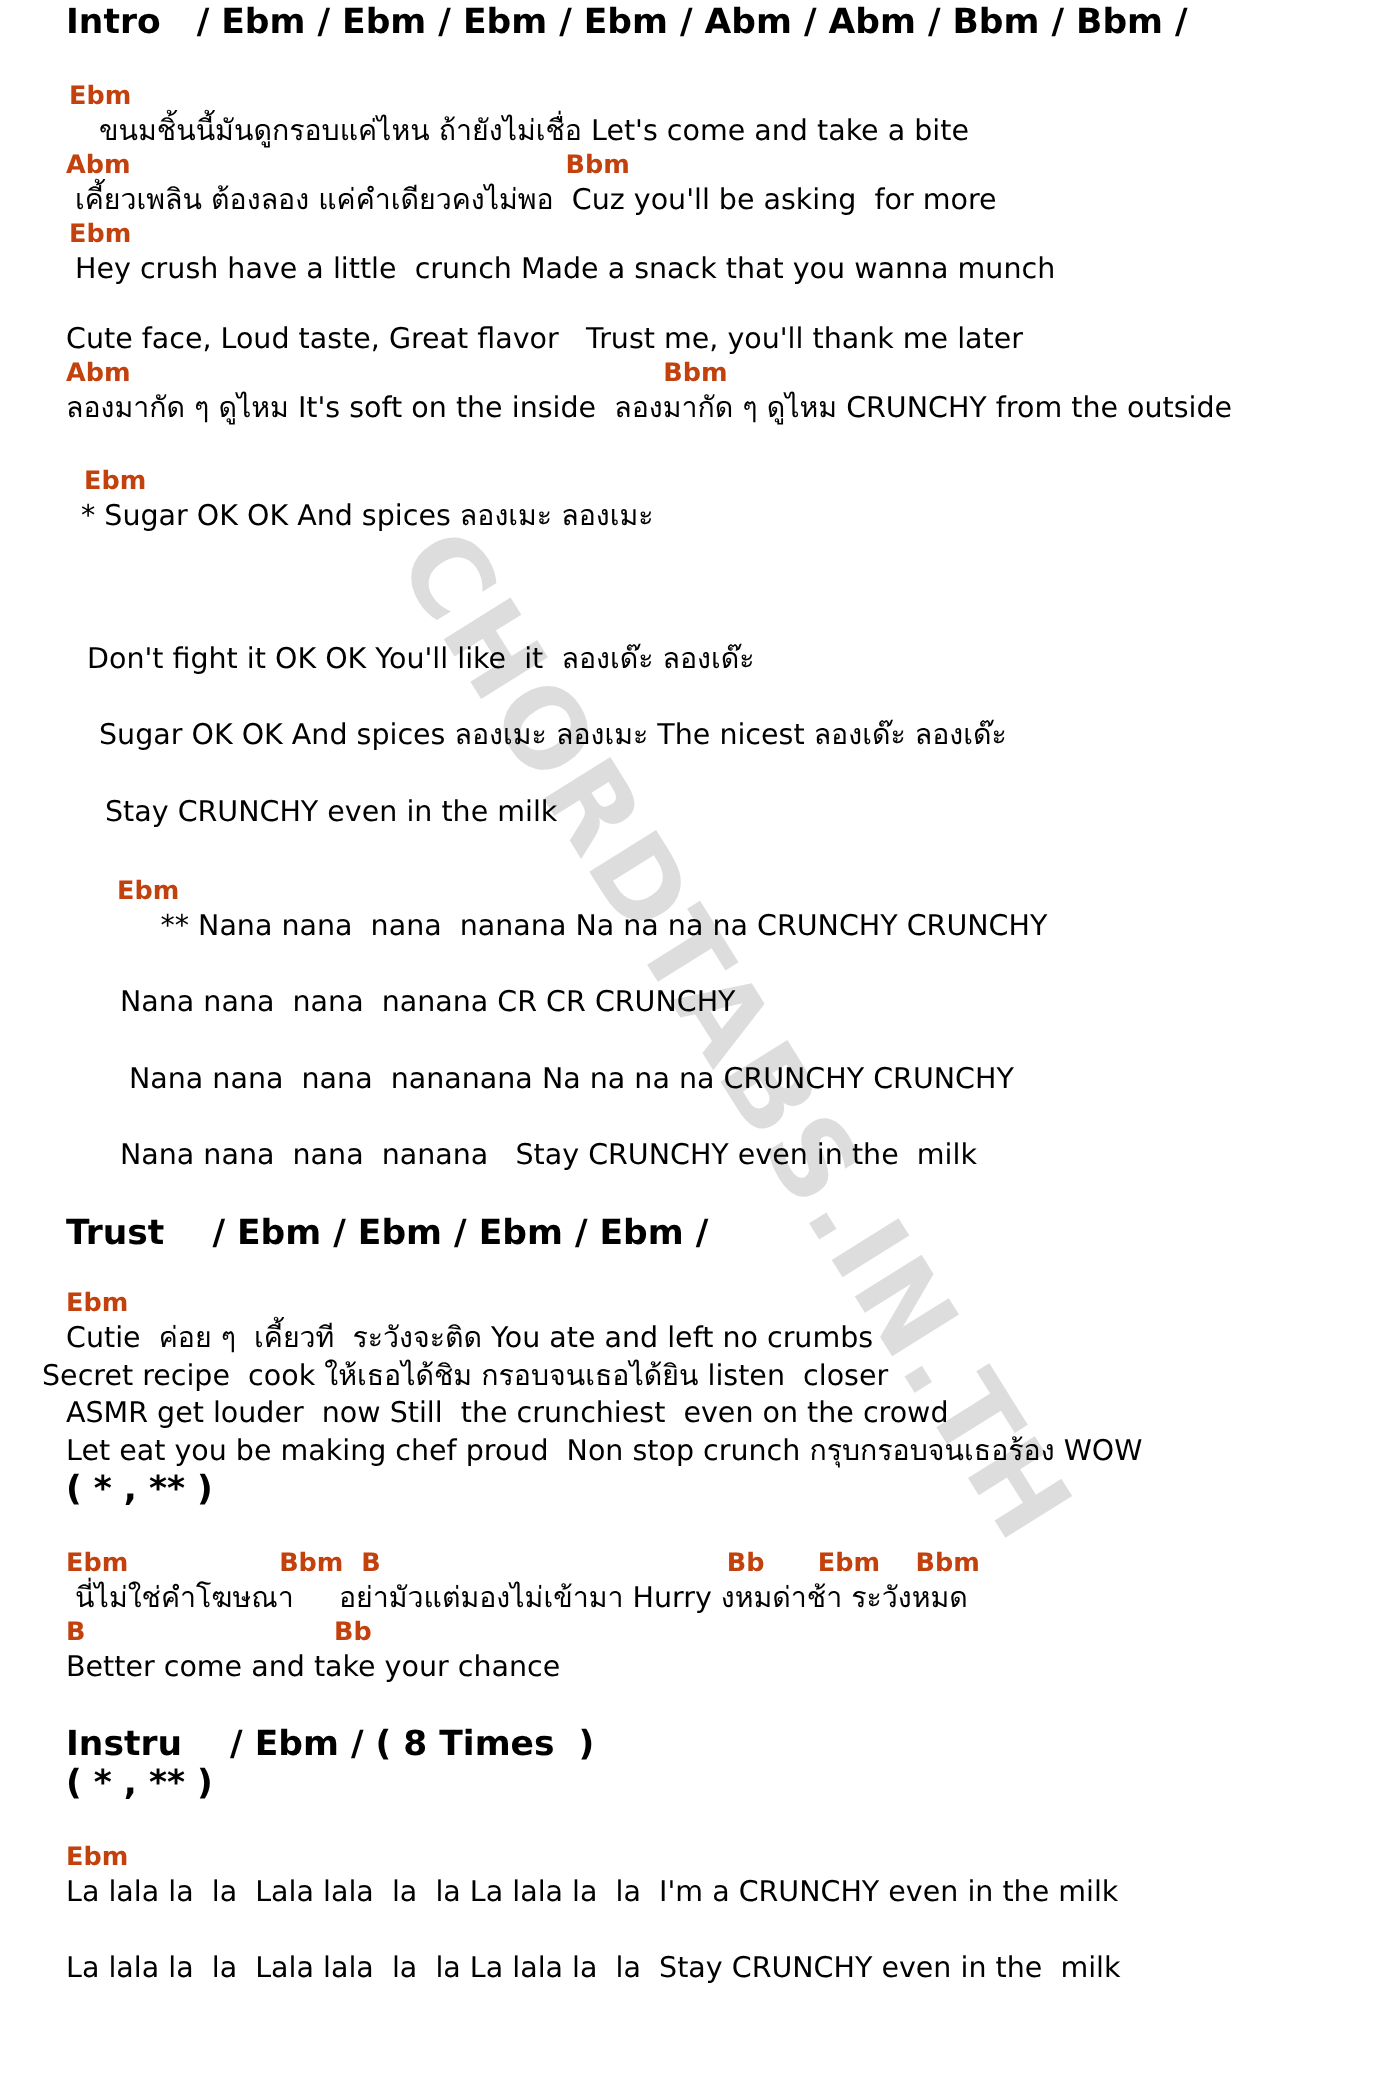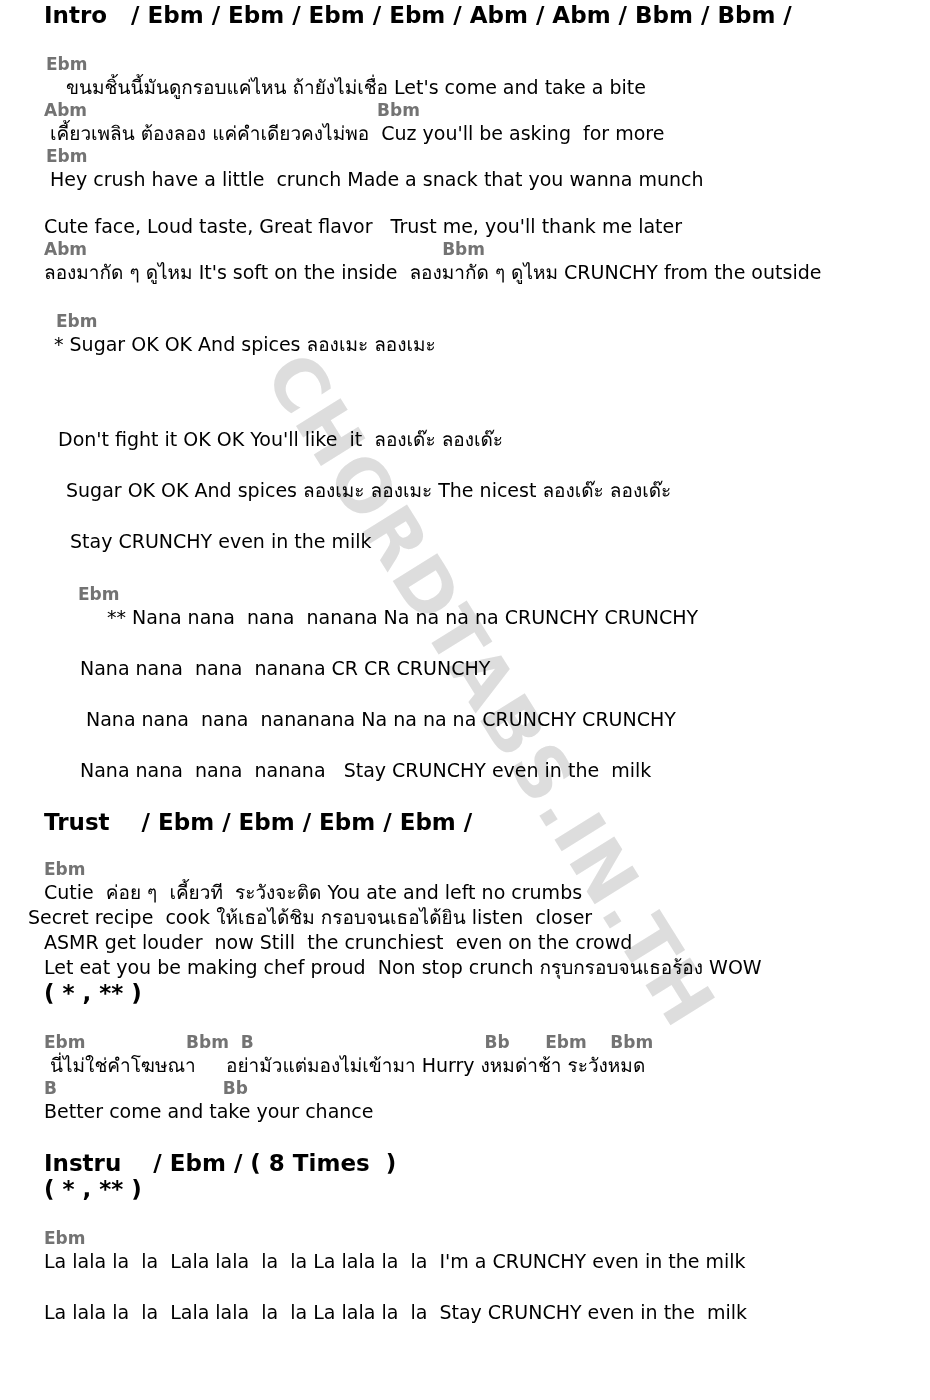--- a/index.html
+++ b/index.html
@@ -52,21 +52,21 @@
   }
   .line {
     white-space: pre;
     line-height: 1.0;
   }
   .chordline {
     font-weight: bold;
     font-size: 17px;
     line-height: 21px;
     height: 21px;
-    color: #737373;
+    color: #c2410c;
     white-space: pre;
   }
   .lyricline {
     font-size: 19px;
     line-height: 25px;
     height: 25px;
     color: #000;
     white-space: pre;
   }
   .sectionline {

